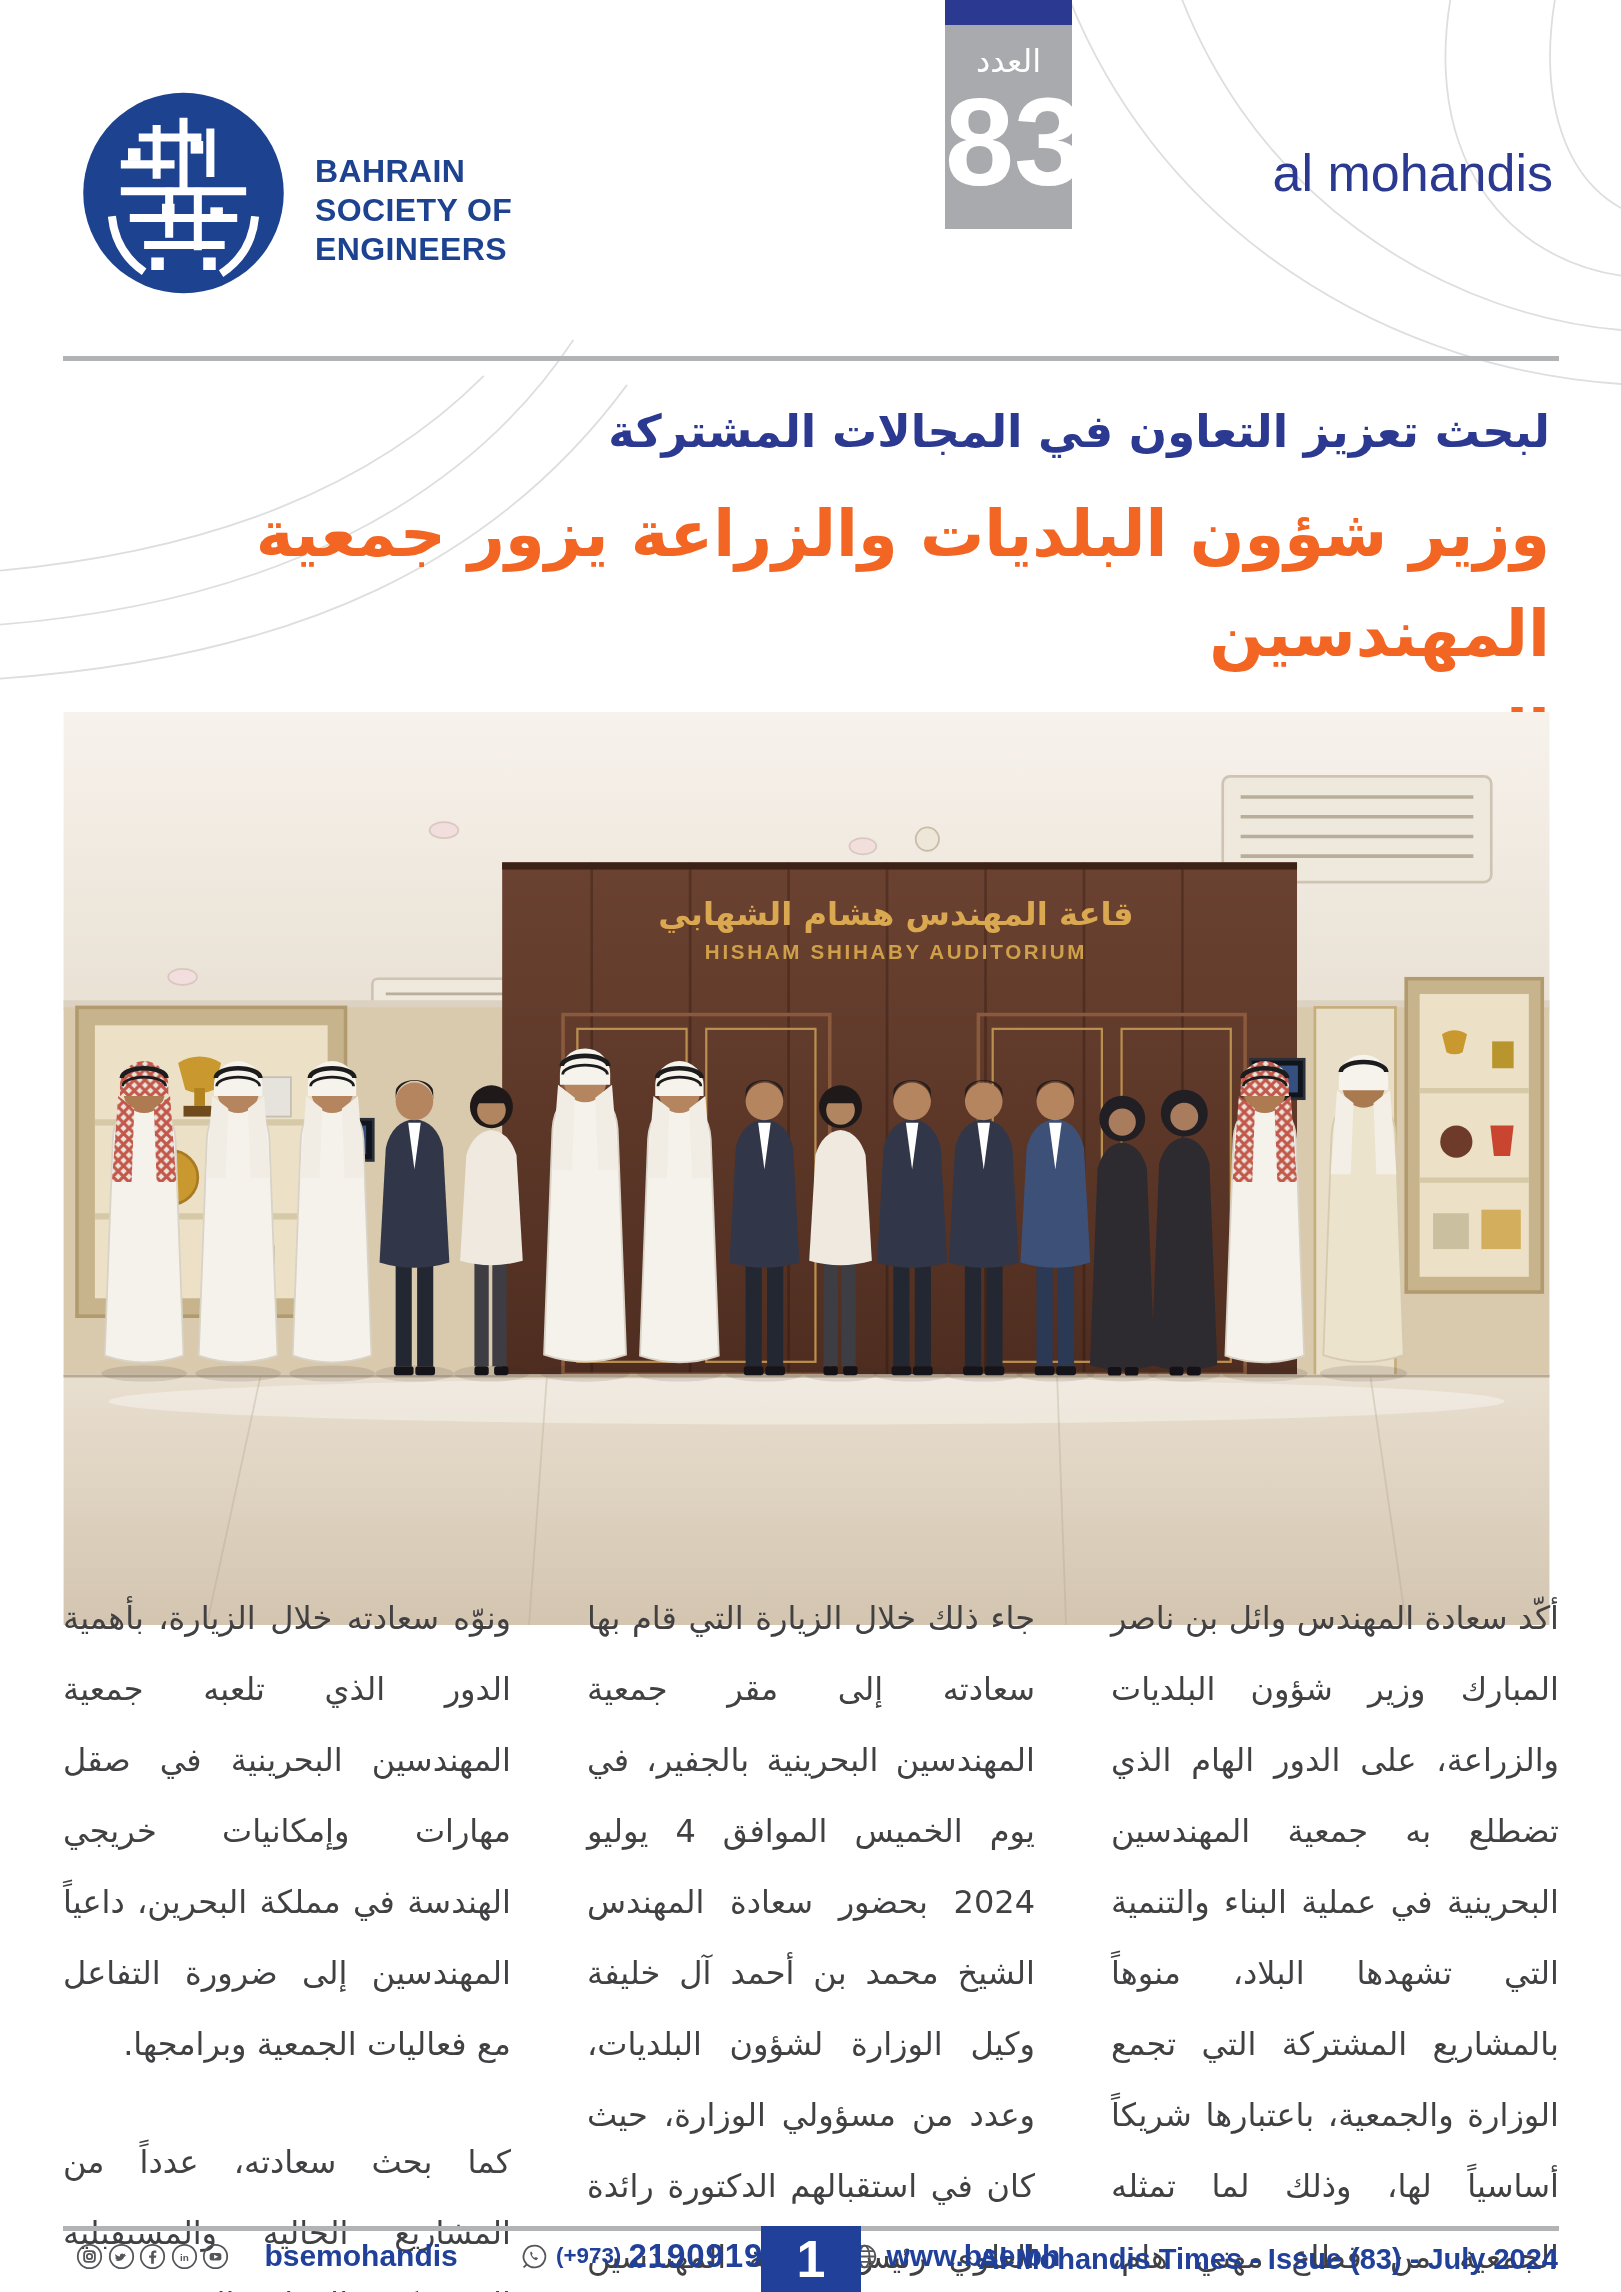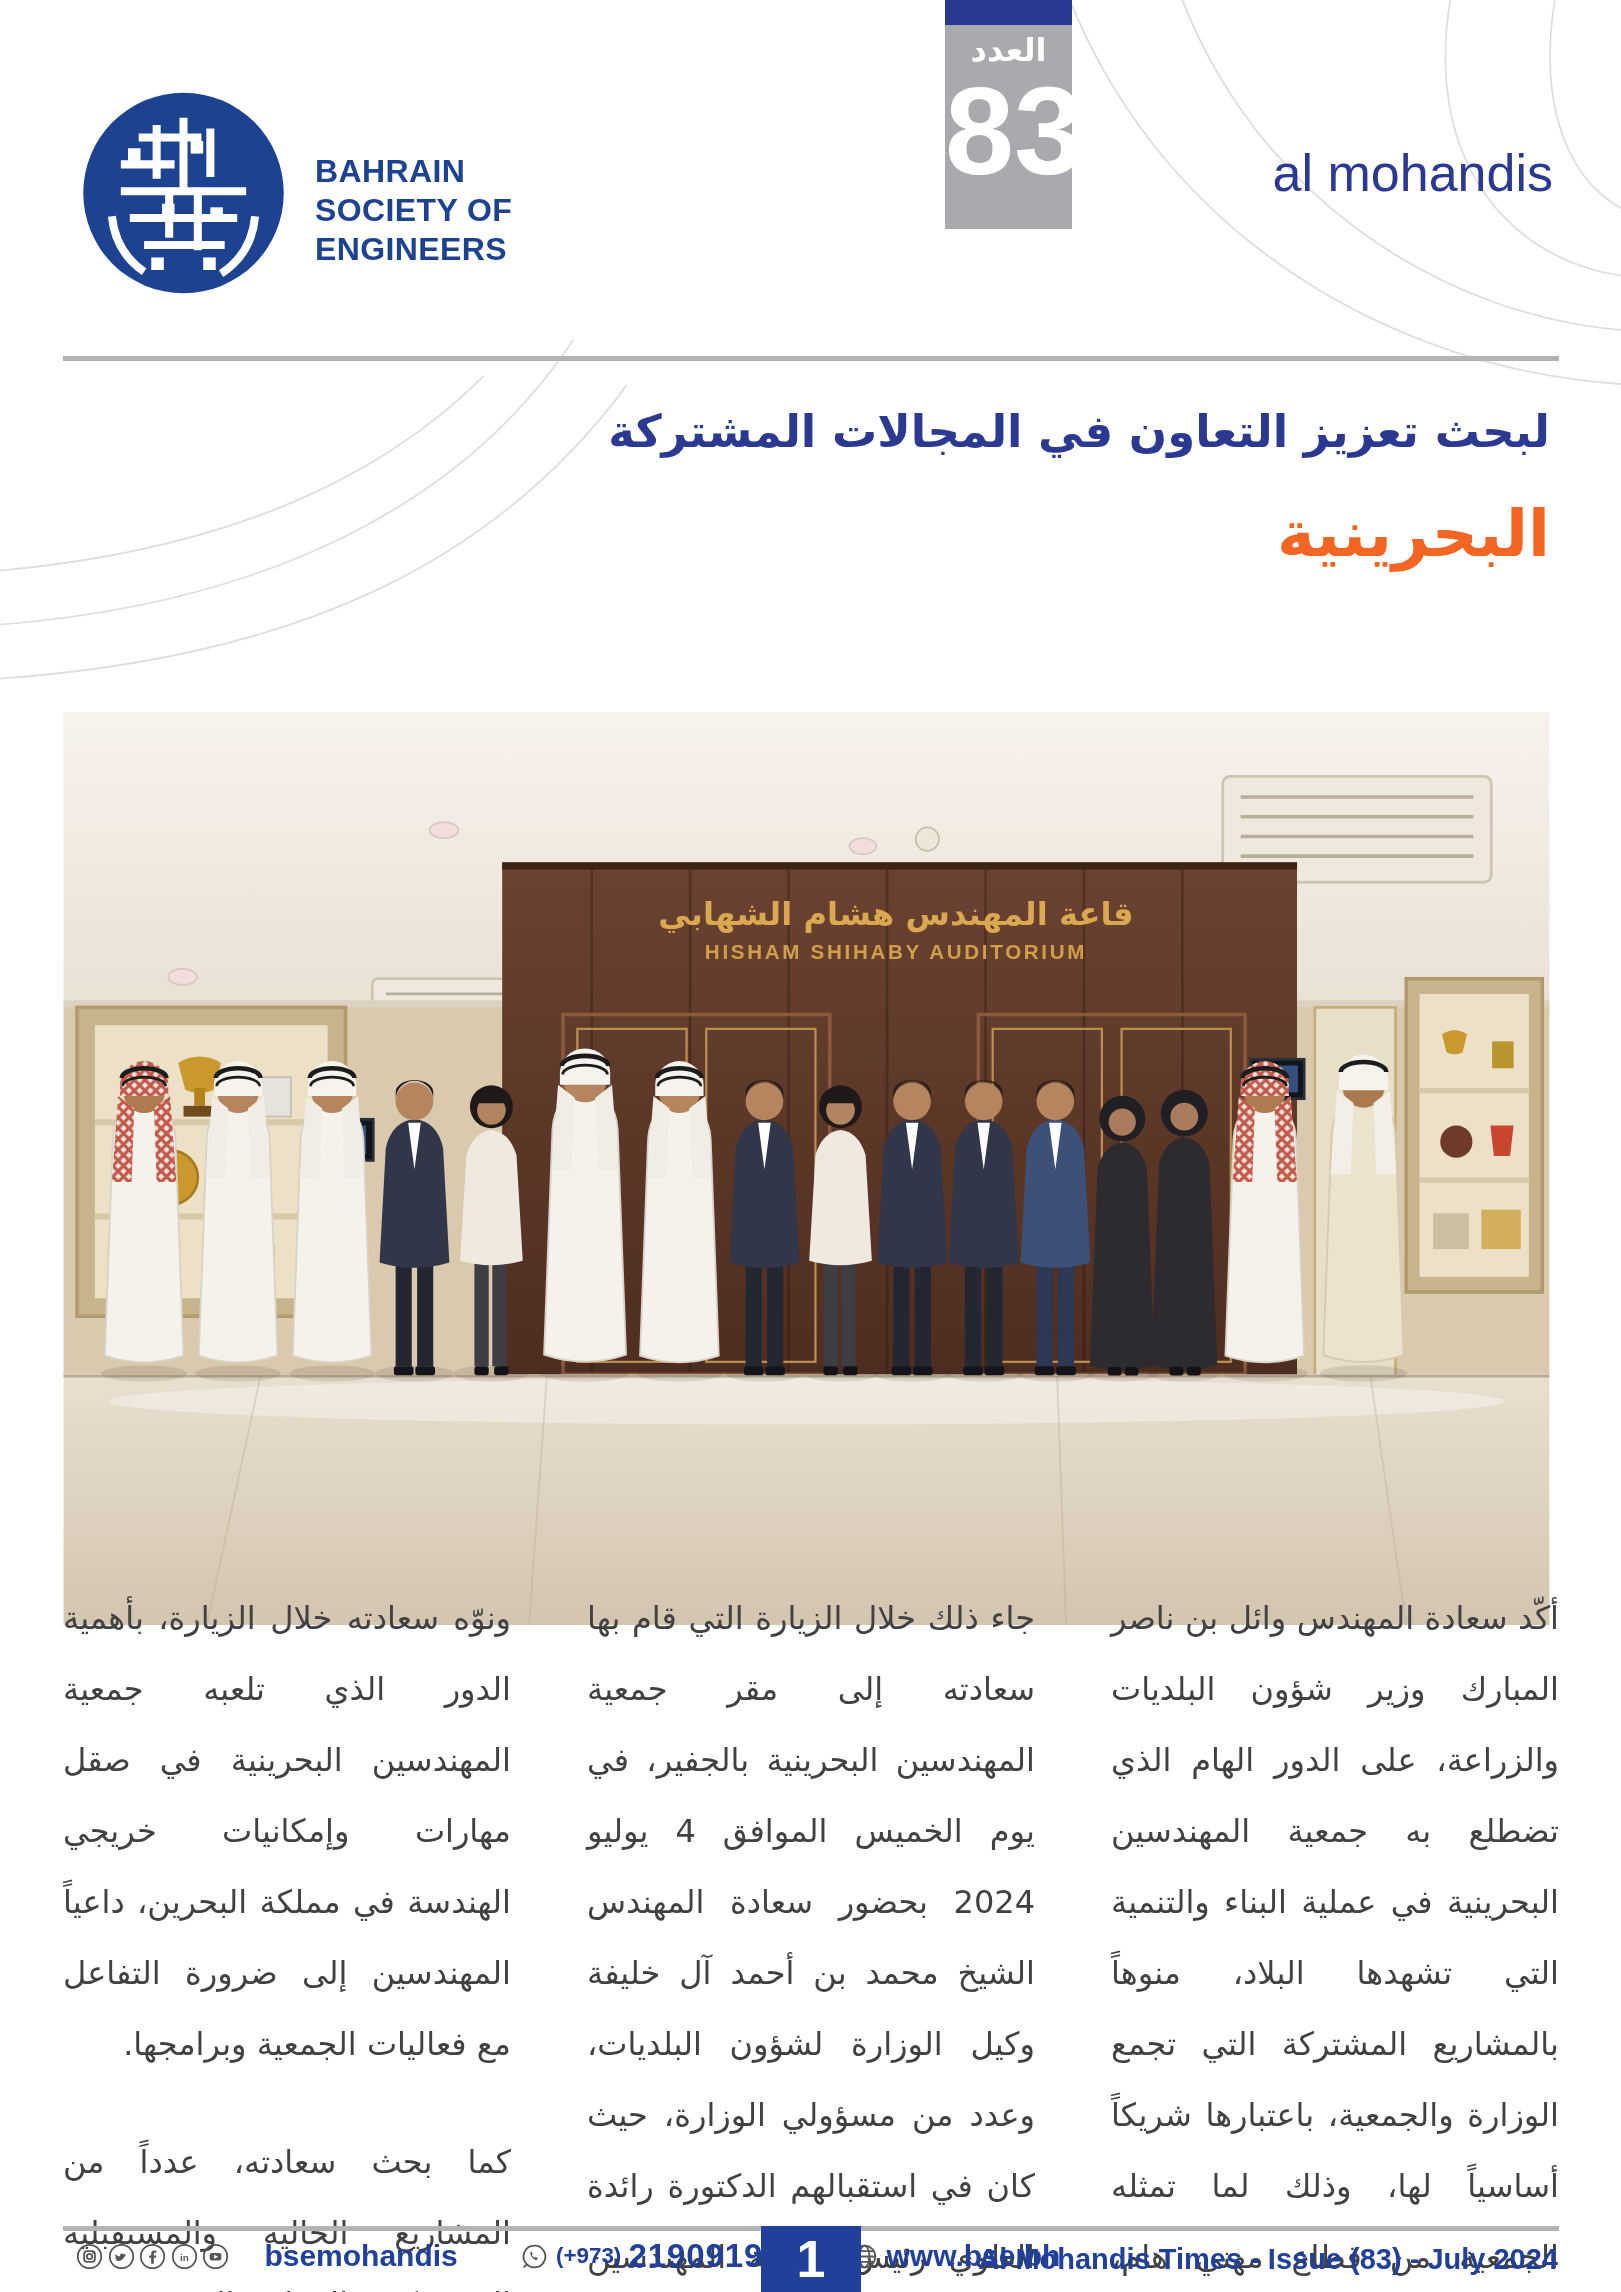--- a/index.html
+++ b/index.html
@@ -7,21 +7,21 @@
         font-family:"DejaVu Sans",sans-serif;}
   
   .arcs{position:absolute;left:0;top:0;width:1621px;height:716px;pointer-events:none;}
   
   .logo-mark{position:absolute;left:76px;top:82px;width:215px;height:222px;}
   .society-name{position:absolute;left:315px;top:152px;color:#1d4290;
       font-family:"Liberation Sans",sans-serif;font-weight:bold;font-size:32px;line-height:39px;letter-spacing:0.4px;}
   .issue-badge{position:absolute;left:945px;top:0;width:127px;}
   .issue-badge .bar{height:25px;background:#2b3990;}
   .issue-badge .box{height:204px;background:#a8aaad;color:#ffffff;text-align:center;}
-  .issue-badge .lbl{font-size:32px;padding-top:6px;font-weight:bold;}
+  .issue-badge .lbl{font-size:32px;padding-top:17px;font-weight:normal;}
   .issue-badge .num{font-family:"Liberation Sans",sans-serif;font-weight:bold;font-size:124px;line-height:134px;margin-top:-5.4px;}
   .masthead-small{position:absolute;right:68px;top:143px;width:716px;text-align:right;color:#2b3990;
       font-family:"Liberation Sans",sans-serif;font-size:52px;font-weight:400;}
   .masthead{position:absolute;right:59px;top:150px;width:806px;text-align:right;color:#2b3990;
       font-family:"Liberation Sans",sans-serif;font-weight:bold;font-size:231px;line-height:231px;letter-spacing:-5.4px;}
   .masthead span{display:inline-block;transform:scaleX(.82);transform-origin:100% 50%;}
   .tagline{position:absolute;right:68px;top:301px;width:806px;text-align:right;color:#9d9d9d;
       font-size:33px;direction:rtl;}
   .rule{position:absolute;left:63px;width:1496px;height:5.4px;background:#b1b3b5;}
   .rule-top{top:356px;}
@@ -103,20 +103,21 @@
       <div class="num">83</div>
     </div>
   </div>
 
   <div class="masthead-small">al mohandis</div>
 
   <div class="rule rule-top"></div>
 
   <div class="kicker">لبحث تعزيز التعاون في المجالات المشتركة</div>
   <div class="headline">
+    <div>وزير شؤون البلديات والزراعة يزور جمعية المهندسين</div>
     <div>البحرينية</div>
   </div>
 
   <div class="photo">
   <svg width="1487" height="913" viewBox="0 0 1660 1020">
     <defs>
       <linearGradient id="ceil" x1="0" y1="0" x2="0" y2="1">
         <stop offset="0" stop-color="#f7f2ec"></stop>
             <stop offset="1" stop-color="#e9e1d4"></stop>
       </linearGradient>

